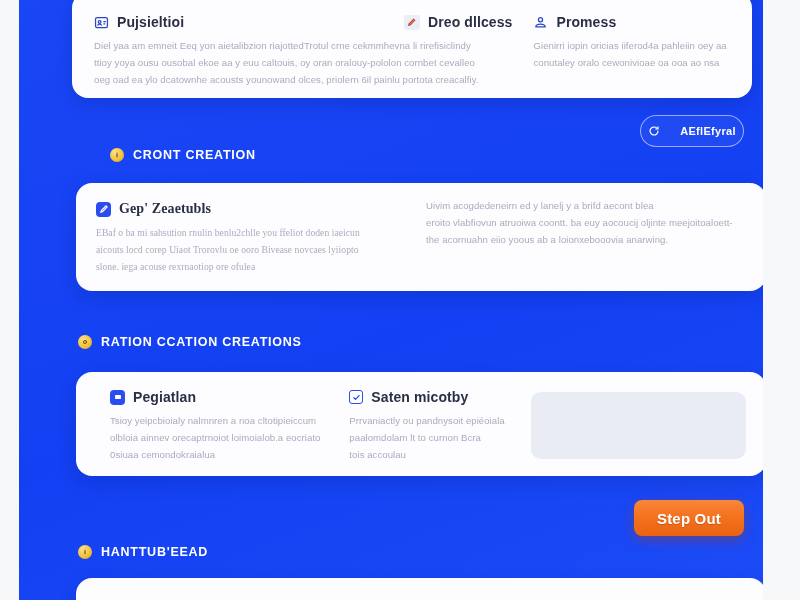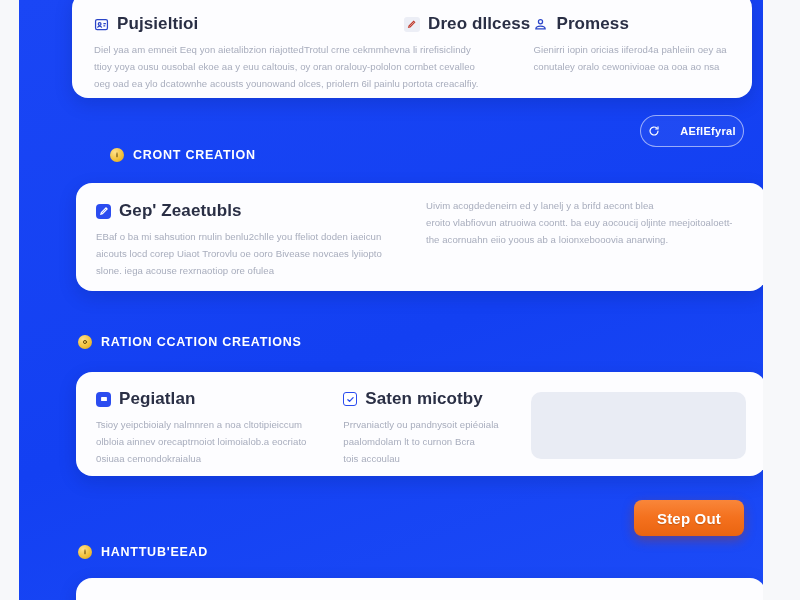--- a/index.html
+++ b/index.html
@@ -60,21 +60,21 @@
 
   
   .item-head {
     display: flex;
     align-items: center;
     gap: 8px;
     margin-bottom: 11px;
   }
 
   .item-title {
-    font-size: 17px;
+    font-size: 14px;
     font-weight: bold;
     color: #2a2f45;
     letter-spacing: 0.1px;
     filter: blur(0.55px);
     white-space: nowrap;
   }
 
   
   .body-text {
     display: flex;
@@ -290,21 +290,21 @@
           <svg viewBox="0 0 24 24" fill="none" stroke="currentColor" stroke-width="3.4" stroke-linecap="round">
             <path d="M12 10v7M12 6.4v.2"></path>
           </svg>
         </span>
         <span class="section-title">CRONT CREATION</span>
       </div>
 
       <div class="card" style="left:57px; top:183px; width:690px; height:108px;">
         <div class="card-inner" style="padding:18px 20px;">
 
-          <div class="col" style="width:330px;">
+          <div class="col" style="width:330px;font-family:Liberation Serif, serif;">
             <div class="item-head">
               <span class="ic ic-solid-blue">
                 <svg viewBox="0 0 24 24" fill="none" stroke="currentColor" stroke-width="2.8" stroke-linecap="round">
                   <path d="M4.5 19.5l3.8-1.1 11.2-11.2-2.7-2.7L5.6 15.7z"></path>
                 </svg>
               </span>
               <span class="item-title">Gep' Zeaetubls</span>
             </div>
             <div class="body-text">
               <span class="tline">EBaf o ba mi sahsution rnulin benlu2chlle you ffeliot doden iaeicun</span>
@@ -329,21 +329,21 @@
           <svg viewBox="0 0 24 24" fill="none" stroke="currentColor" stroke-width="3" stroke-linecap="round">
             <circle cx="12" cy="12" r="4.6"></circle>
           </svg>
         </span>
         <span class="section-title">RATION CCATION CREATIONS</span>
       </div>
 
       <div class="card" style="left:57px; top:372px; width:690px; height:104px;">
         <div class="card-inner" style="padding:17px 20px;">
 
-          <div class="col" style="width:253px;">
+          <div class="col" style="width:253px;margin-left:14px;">
             <div class="item-head">
               <span class="ic ic-solid-blue">
                 <svg viewBox="0 0 24 24" fill="currentColor">
                   <rect x="5" y="7" width="14" height="10" rx="1.6"></rect>
                 </svg>
               </span>
               <span class="item-title">Pegiatlan</span>
             </div>
             <div class="body-text">
               <span class="tline">Tsioy yeipcbioialy nalmnren a noa cltotipieiccum</span>

